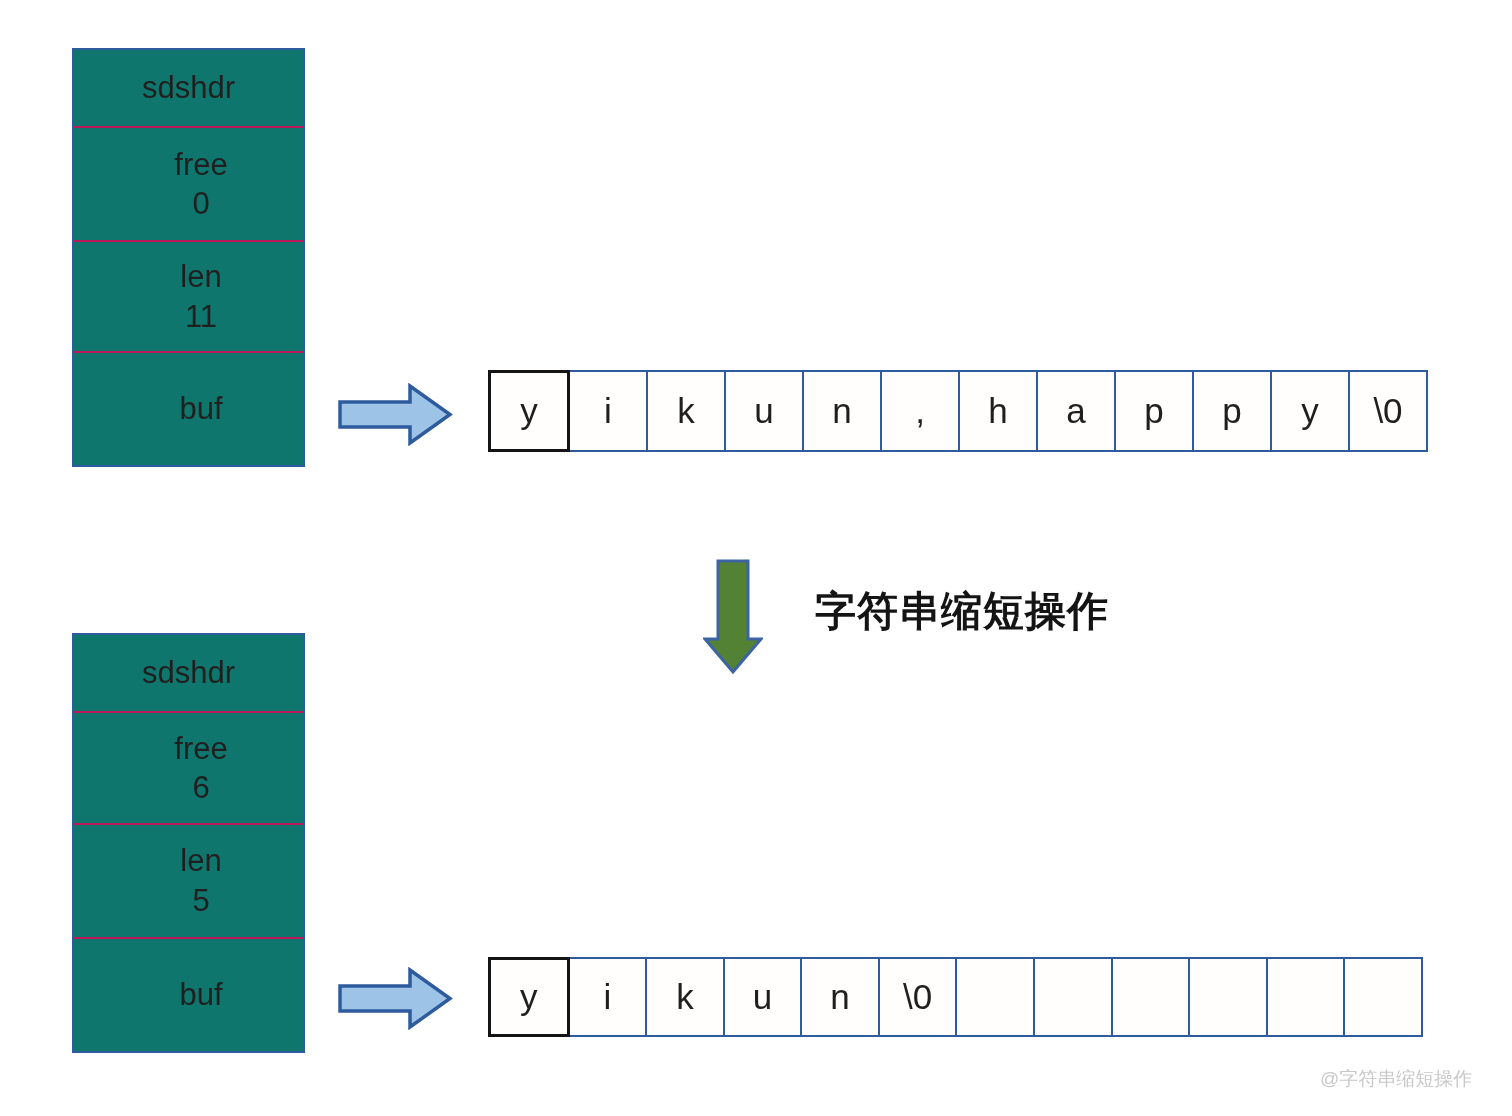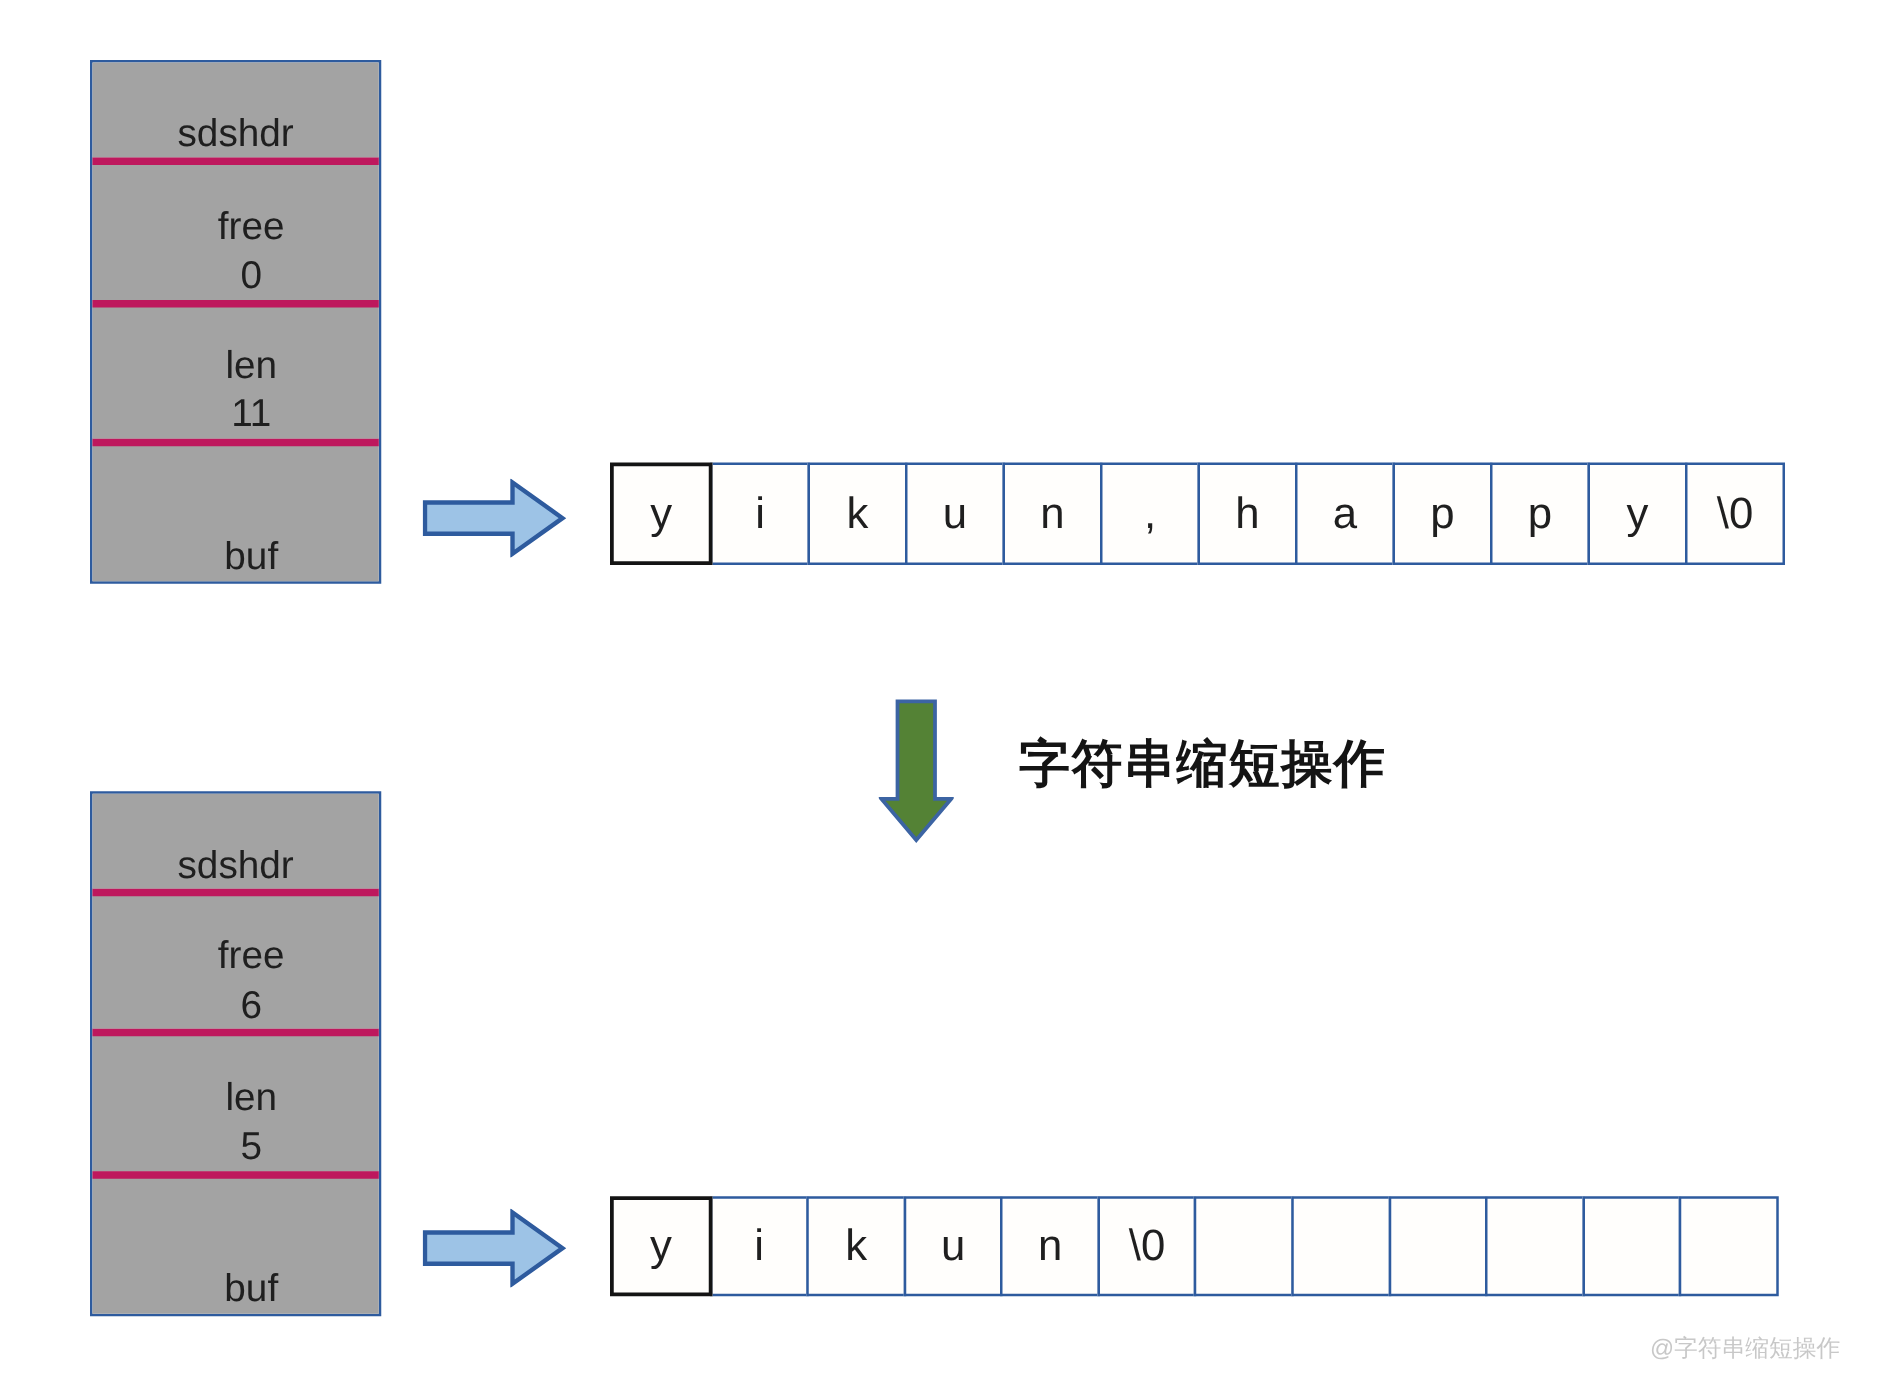--- a/index.html
+++ b/index.html
@@ -22,26 +22,26 @@
     background: #fffefc;
     display: flex;
     flex-direction: column;
   }
   .struct.top { left: 72px; top: 48px; height: 419px; }
   .struct.bottom { left: 72px; top: 633px; height: 420px; }
   .srow {
     display: flex;
     flex-direction: column;
     align-items: center;
-    justify-content: flex-end;
+    justify-content: center;
     font-size: 31px;
     line-height: 1.28;
-    background: #a3a3a3;
+    background: #0f766e;
   }
-  .srow + .srow { border-top: 6px solid #be185d; padding-left: 25px; }
+  .srow + .srow { border-top: 2px solid #be185d; padding-left: 25px; }
   .srow .svalue:empty { display: none; }
 
   .struct.top .srow:nth-child(1) { height: 77px; }
   .struct.top .srow:nth-child(2) { height: 115px; }
   .struct.top .srow:nth-child(3) { height: 112px; }
   .struct.top .srow:nth-child(4) { height: 115px; }
 
   .struct.bottom .srow:nth-child(1) { height: 77px; }
   .struct.bottom .srow:nth-child(2) { height: 113px; }
   .struct.bottom .srow:nth-child(3) { height: 115px; }

